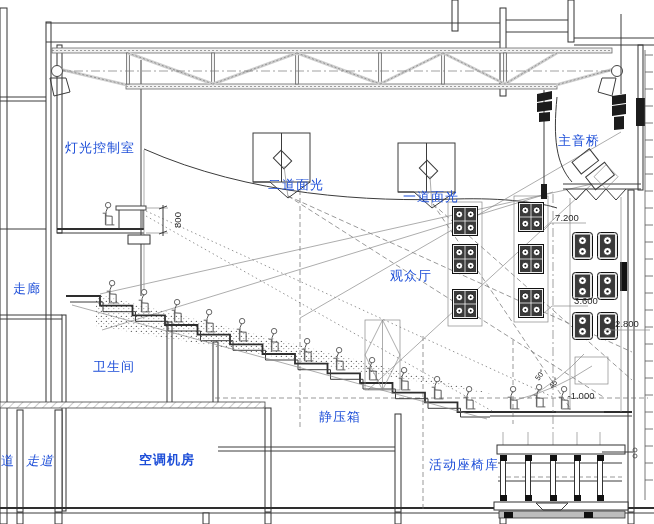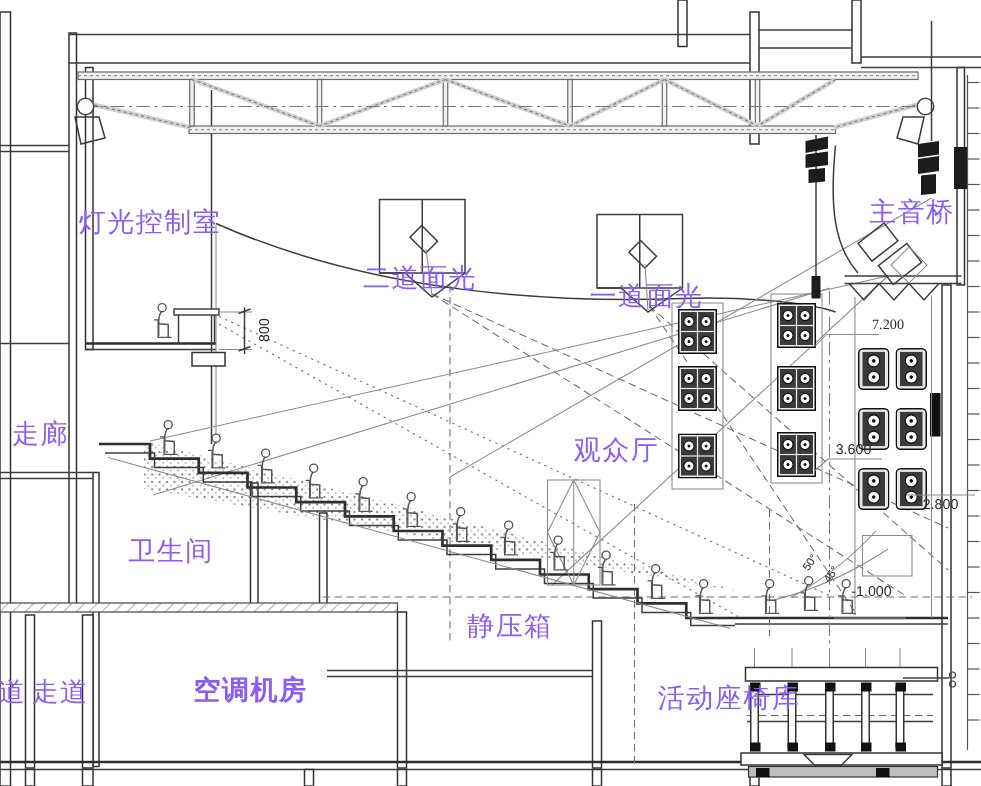--- a/index.html
+++ b/index.html
@@ -1,19 +1,19 @@
 <!DOCTYPE html>
 <html><head>
 <meta charset="utf-8">
 <style>
   html,body{margin:0;padding:0;background:#fff;}
   .canvas{position:relative;width:654px;height:524px;background:#fff;overflow:hidden;
           font-family:"Liberation Sans","DejaVu Sans",sans-serif;}
   svg{position:absolute;left:0;top:0;}
-  .lbl{position:absolute;transform:translate(-50%,-50%);font-size:18px;color:#8b5cf6;
+  .lbl{position:absolute;transform:translate(-50%,-50%);font-size:13px;color:#1d4ed8;
        letter-spacing:1px;white-space:nowrap;}
   .dim{position:absolute;transform:translate(-50%,-50%);font-size:9.5px;color:#2a2a2a;
        letter-spacing:0;white-space:nowrap;}
   .v{transform:translate(-50%,-50%) rotate(-90deg);}
   .ang{font-size:7.5px;transform:translate(-50%,-50%) rotate(-55deg);}
   .ln{stroke:#3c3c3c;stroke-width:1;fill:none;}
   .th{stroke:#2e2e2e;stroke-width:1.8;fill:none;}
   .tn{stroke:#8a8a8a;stroke-width:.7;fill:none;}
   .dash{stroke:#6f6f6f;stroke-width:.7;fill:none;stroke-dasharray:5 3;}
   .dadot{stroke:#7a7a7a;stroke-width:.7;fill:none;stroke-dasharray:9 3 2 3;}
@@ -347,28 +347,28 @@
     <polyline class="tn" points="543,314 552,306 588,306"></polyline>
     <line class="tn" x1="604" y1="330" x2="650" y2="330"></line>
     <line class="tn" x1="556" y1="412" x2="604" y2="412"></line>
   </g>
 </svg>
 
 <span class="lbl" style="left:100px;top:148px;">灯光控制室</span>
 <span class="lbl" style="left:27px;top:267px;margin-top:22px;">走廊</span>
 <span class="lbl" style="left:114px;top:367px;">卫生间</span>
 <span class="lbl" style="left:8px;top:461px;">道</span>
-<span class="lbl" style="left:40px;top:461px;">走道</span>
+<span class="lbl" style="left:40px;top:461px;font-style:italic;">走道</span>
 <span class="lbl" style="left:167px;top:460px;font-weight:bold;">空调机房</span>
 <span class="lbl" style="left:340px;top:417px;">静压箱</span>
-<span class="lbl" style="left:464px;top:465px;padding-left:44px;">活动座椅库</span>
-<span class="lbl" style="left:411px;top:276px;margin-top:24px;">观众厅</span>
-<span class="lbl" style="left:280px;top:185px;">二道面光</span>
+<span class="lbl" style="left:442px;top:465px;padding-left:44px;">活动座椅库</span>
+<span class="lbl" style="left:411px;top:276px;">观众厅</span>
+<span class="lbl" style="left:296px;top:185px;">二道面光</span>
 <span class="lbl" style="left:431px;top:197px;">一道面光</span>
-<span class="lbl" style="left:608px;top:141px;">主音桥</span>
-<span class="dim" style="left:592px;top:217px;font-family:Liberation Serif, serif;">7.200</span>
-<span class="dim" style="left:569px;top:300px;">3.600</span>
-<span class="dim" style="left:627px;top:323px;margin-top:14px;">2.800</span>
+<span class="lbl" style="left:579px;top:141px;">主音桥</span>
+<span class="dim" style="left:567px;top:217px;">7.200</span>
+<span class="dim" style="left:586px;top:300px;">3.600</span>
+<span class="dim" style="left:627px;top:323px;">2.800</span>
 <span class="dim" style="left:581px;top:395px;">-1.000</span>
 <span class="dim v" style="left:177px;top:220px;">800</span>
 <span class="dim ang" style="left:540px;top:375px;">50°</span>
 <span class="dim ang" style="left:554px;top:383px;">45°</span>
 </div>
 
 </body></html>

